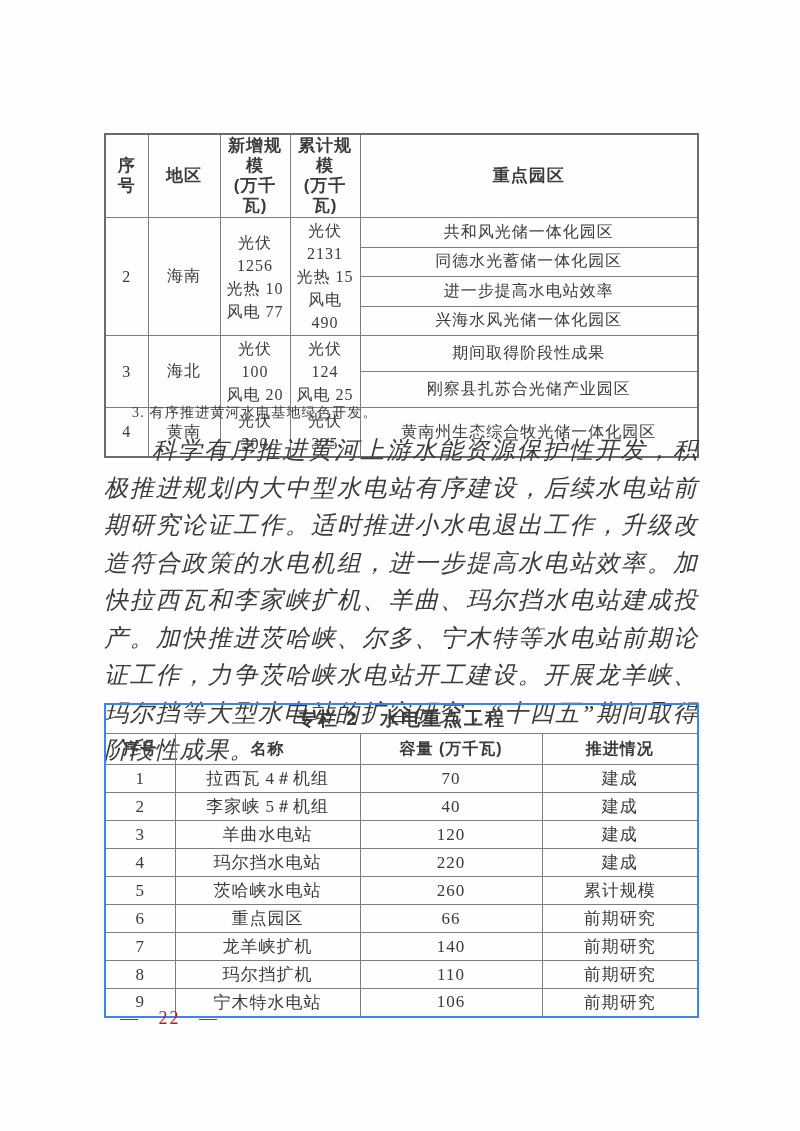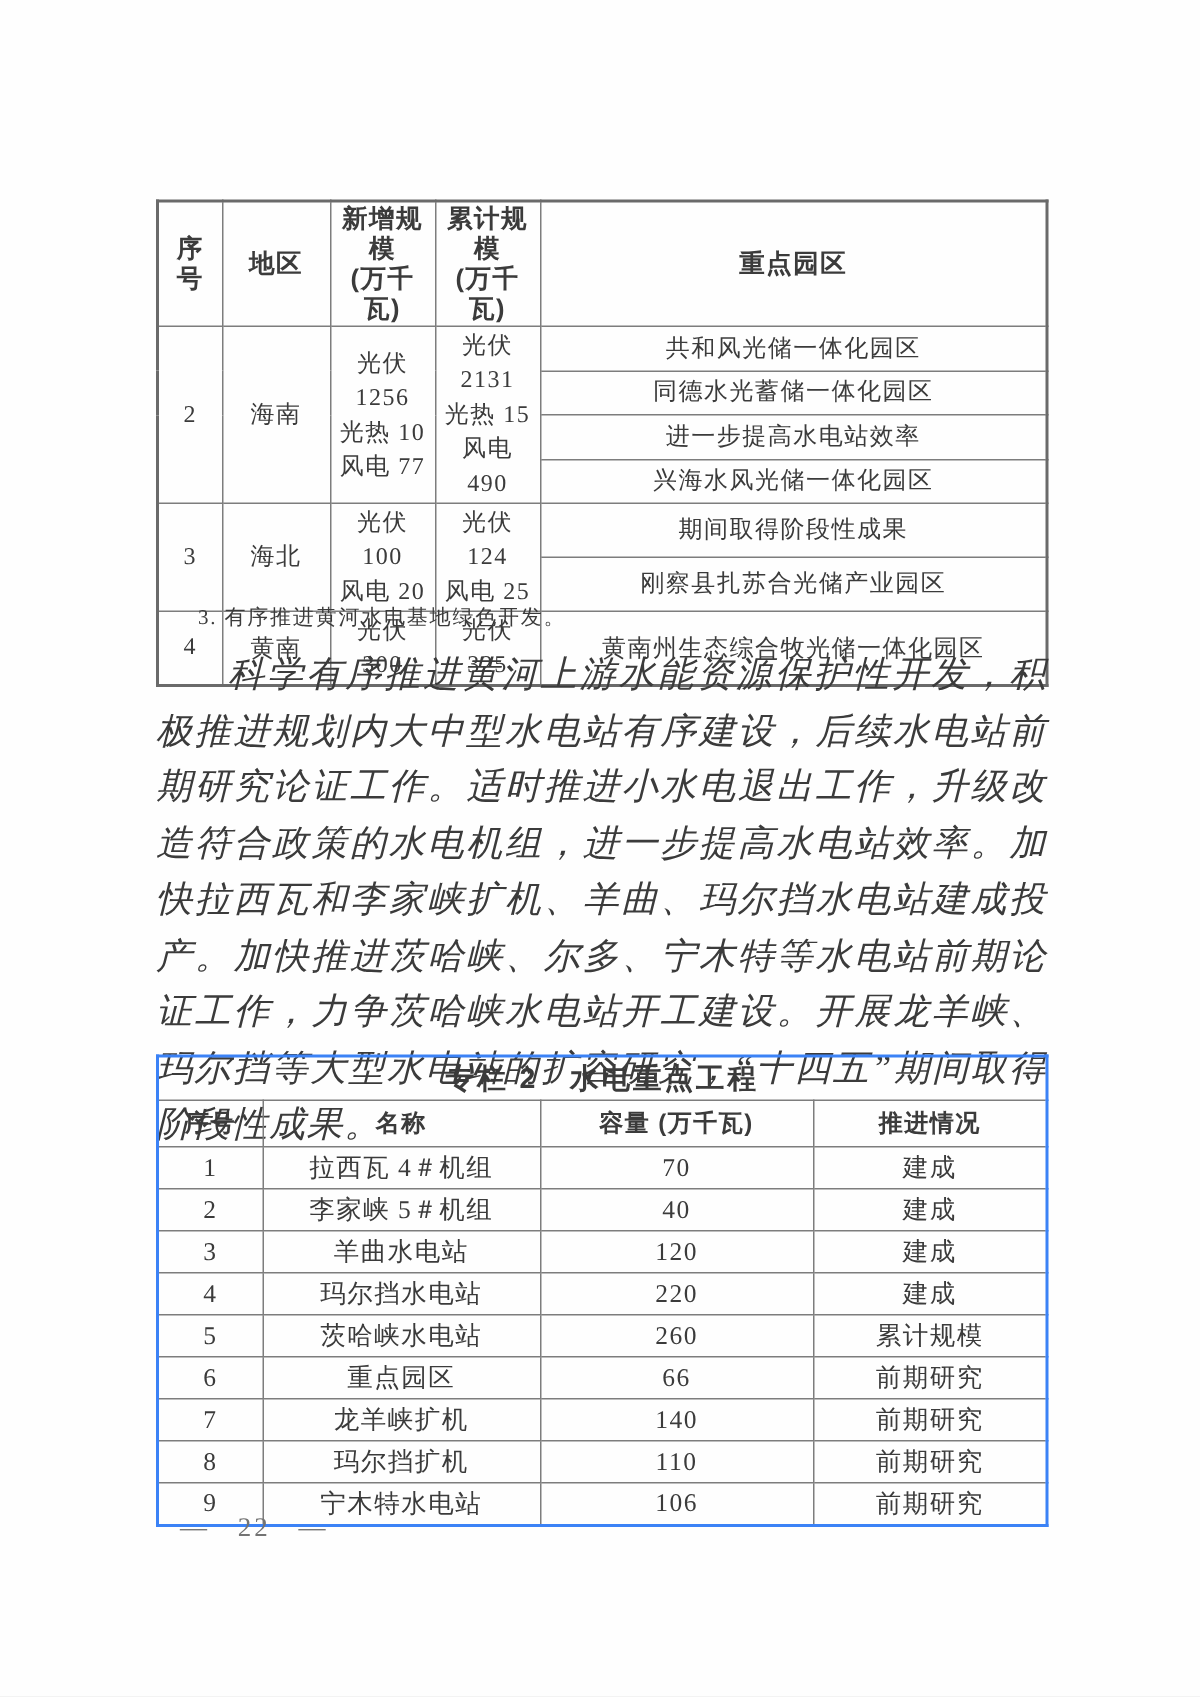--- a/index.html
+++ b/index.html
@@ -66,21 +66,21 @@
     letter-spacing:1px;
   }
   .t2 td { height:28px; font-size:17px; letter-spacing:1px; }
   
   .footer {
     position:absolute;
     top:1008px; left:120px;
     font-size:18px;
     letter-spacing:2px;
     word-spacing:12px;
-    color:#737373;
+    color:#b91c1c;
   }
 </style>
 </head>
 <body>
 
 <div class="page">
 
   <table class="t1">
     <colgroup>
       <col style="width:43px">

